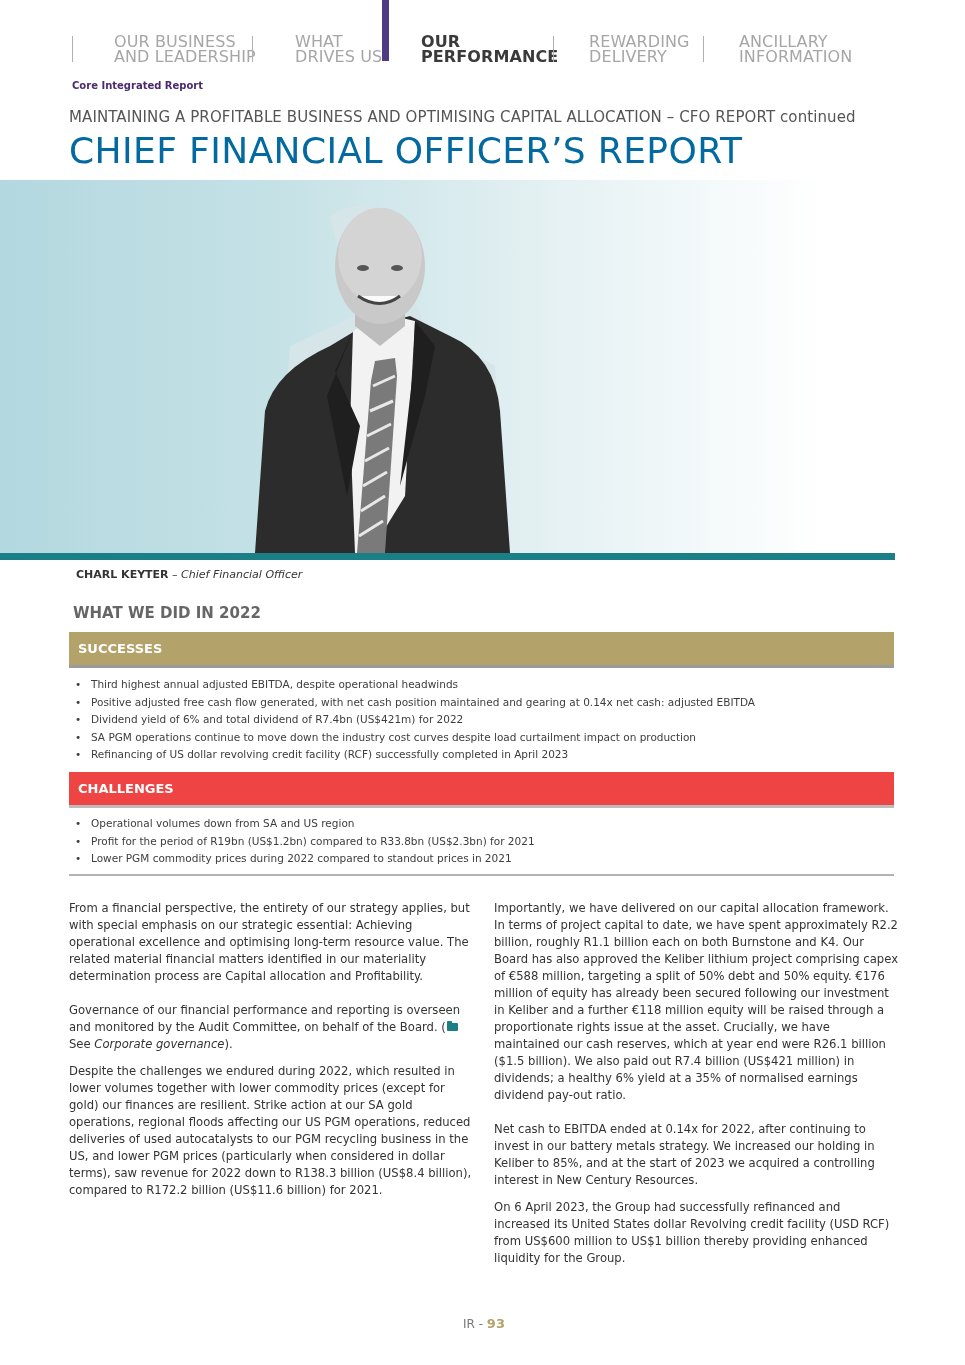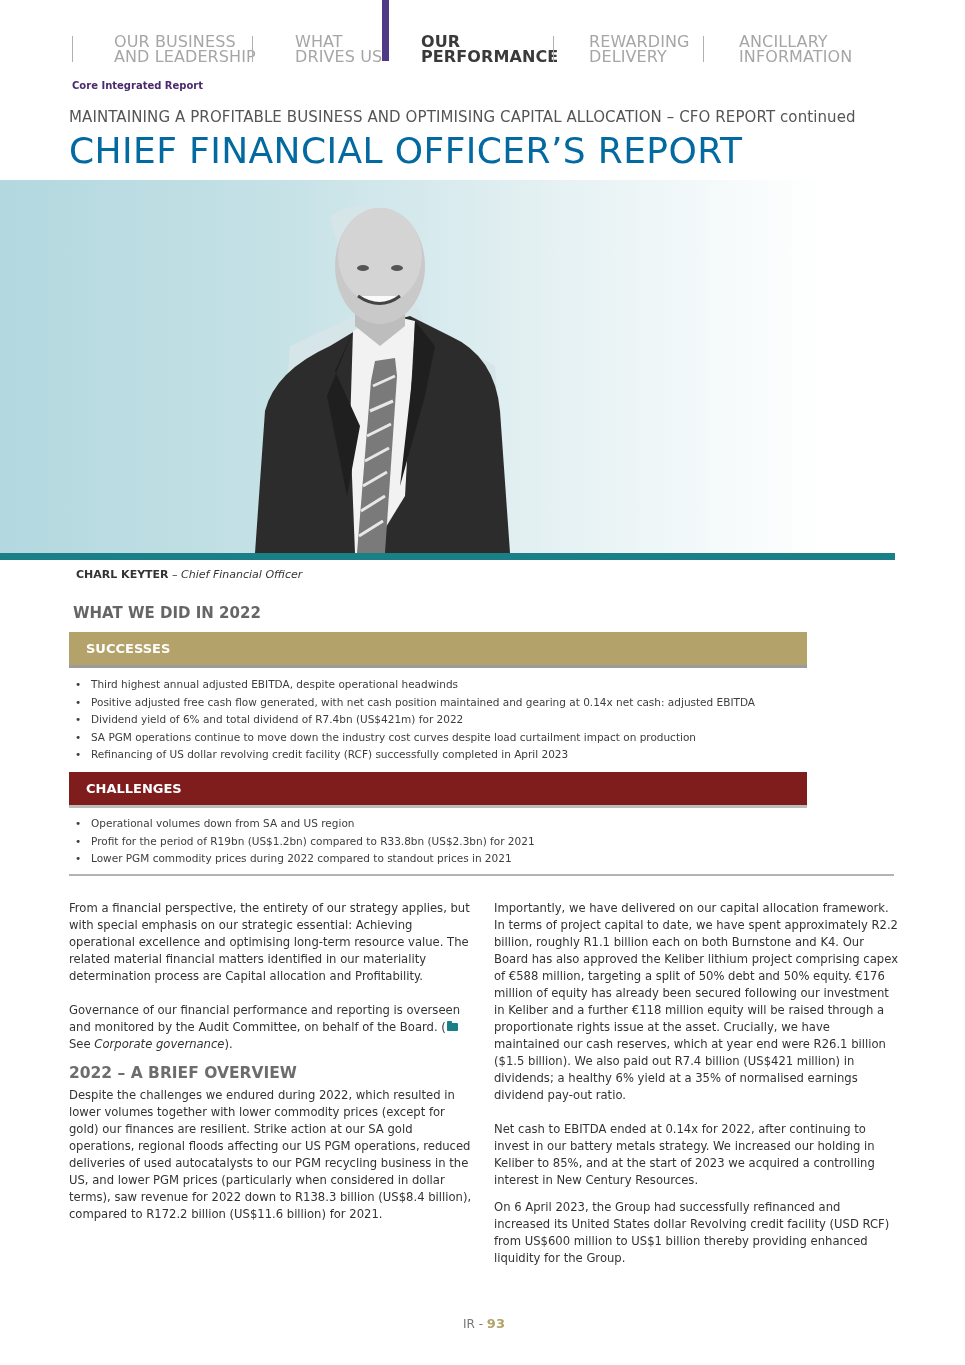--- a/index.html
+++ b/index.html
@@ -21,23 +21,23 @@
   
   .hero { position: absolute; top: 180px; left: 0; width: 895px; height: 380px;
     background: linear-gradient(to right, #b3d8df 0%, #c4e1e6 30%, #e3f0f2 60%, #ffffff 92%); overflow: hidden; }
   .hero-bar { position: absolute; top: 553px; left: 0; width: 895px; height: 7px; background: #1a7f87; }
   .portrait { position: absolute; left: 235px; top: 16px; width: 310px; height: 357px; }
   .caption { position: absolute; top: 568px; left: 76px; font-size: 11px; color: #333; }
   .caption b { font-weight: bold; }
   .caption i { font-style: italic; }
 
   .section-title { position: absolute; top: 604px; left: 73px; font-size: 15px; font-weight: bold; color: #666; }
-  .band { position: absolute; left: 69px; width: 738px; height: 36px; color: #fff; font-weight: bold; font-size: 13px; padding: 9px 0 0 17px; }
+  .band { position: absolute; left: 69px; width: 825px; height: 36px; color: #fff; font-weight: bold; font-size: 13px; padding: 9px 0 0 9px; }
   .band.success { top: 632px; background: #b3a36b; border-bottom: 3px solid #9b9b9b; }
-  .band.challenge { top: 772px; background: #7f1d1d; border-bottom: 3px solid #bcbcbc; }
+  .band.challenge { top: 772px; background: #ef4444; border-bottom: 3px solid #bcbcbc; }
   .bullets { position: absolute; left: 75px; list-style: none; font-size: 10.5px; font-weight: normal; color: #3d3d3d; }
   .bullets li { line-height: 17.5px; position: relative; padding-left: 16px; white-space: nowrap; }
   .bullets li::before { content: "•"; position: absolute; left: 0; top: 0; }
   .bullets.s { top: 676px; }
   .bullets.c { top: 815px; }
   .rule { position: absolute; left: 69px; top: 874px; width: 825px; height: 2px; background: #b3b3b3; }
 
   .col { position: absolute; top: 900px; width: 405px; font-size: 11.6px; line-height: 17px; color: #333; }
   .col.left { left: 69px; }
   .col.right { left: 494px; width: 405px; }
@@ -138,21 +138,20 @@
   <li>Lower PGM commodity prices during 2022 compared to standout prices in 2021</li>
 </ul>
 <div class="rule"></div>
 
 <div class="col left">
   <p>From a financial perspective, the entirety of our strategy applies, but with special emphasis on our strategic essential: Achieving operational excellence and optimising long-term resource value. The related material financial matters identified in our materiality determination process are Capital allocation and Profitability.</p>
   <p class="tight">
     <span>Governance of our financial performance and reporting is overseen and monitored by the Audit Committee, on behalf of the Board.</span>
     <span><span>(</span><span class="folder-icon"></span><span> See </span><span class="it">Corporate governance</span><span>).</span></span>
   </p>
-  <h3 class="sub-head">2022 – A BRIEF OVERVIEW</h3>
   <p>Despite the challenges we endured during 2022, which resulted in lower volumes together with lower commodity prices (except for gold) our finances are resilient. Strike action at our SA gold operations, regional floods affecting our US PGM operations, reduced deliveries of used autocatalysts to our PGM recycling business in the US, and lower PGM prices (particularly when considered in dollar terms), saw revenue for 2022 down to R138.3 billion (US$8.4 billion), compared to R172.2 billion (US$11.6 billion) for 2021.</p>
 </div>
 
 <div class="col right">
   <p>Importantly, we have delivered on our capital allocation framework. In terms of project capital to date, we have spent approximately R2.2 billion, roughly R1.1 billion each on both Burnstone and K4. Our Board has also approved the Keliber lithium project comprising capex of €588 million, targeting a split of 50% debt and 50% equity. €176 million of equity has already been secured following our investment in Keliber and a further €118 million equity will be raised through a proportionate rights issue at the asset. Crucially, we have maintained our cash reserves, which at year end were R26.1 billion ($1.5 billion). We also paid out R7.4 billion (US$421 million) in dividends; a healthy 6% yield at a 35% of normalised earnings dividend pay-out ratio.</p>
   <p class="tight">Net cash to EBITDA ended at 0.14x for 2022, after continuing to invest in our battery metals strategy. We increased our holding in Keliber to 85%, and at the start of 2023 we acquired a controlling interest in New Century Resources.</p>
   <p>On 6 April 2023, the Group had successfully refinanced and increased its United States dollar Revolving credit facility (USD RCF) from US$600 million to US$1 billion thereby providing enhanced liquidity for the Group.</p>
 </div>
 
 <div class="footer">

